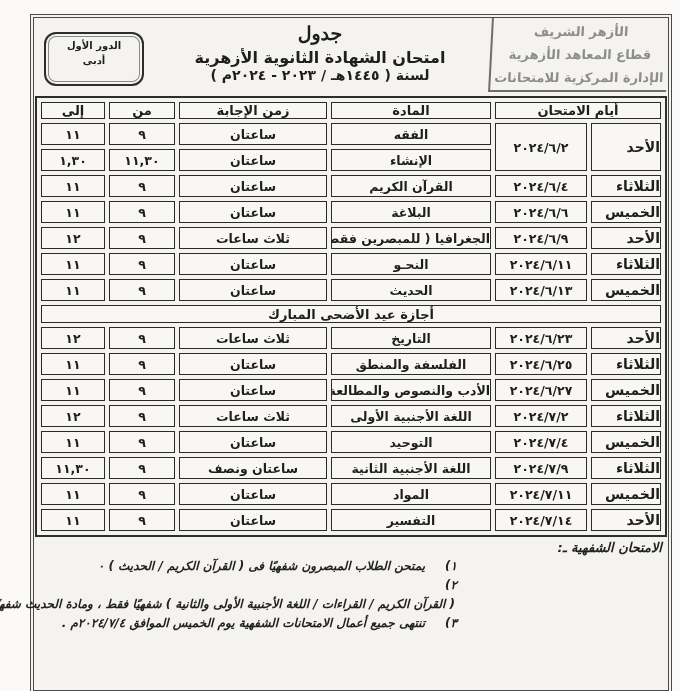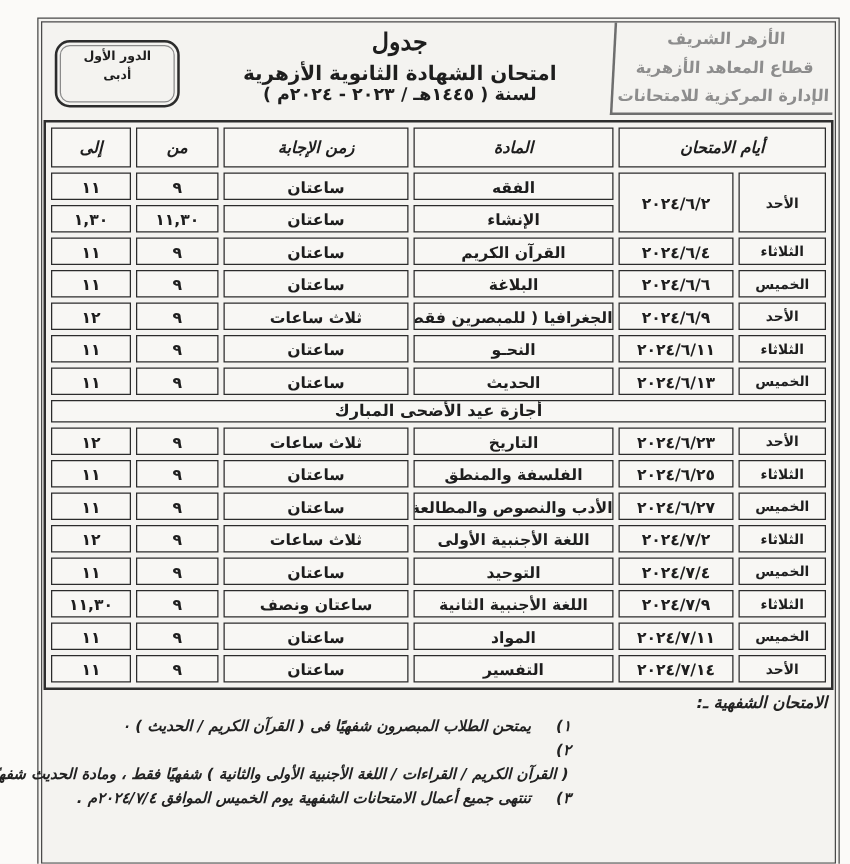--- a/index.html
+++ b/index.html
@@ -49,23 +49,23 @@
     border-spacing:4px 4px;
     background:#f4f3f0;
   }
   .sched th, .sched td {
     border:1.6px solid #2b2b2b;
     background:#f8f7f4;
     text-align:center; vertical-align:middle;
     font-weight:bold;
     overflow:hidden; white-space:nowrap;
   }
-  .sched th { height:32px; font-size:13px;font-style:italic; }
+  .sched th { height:17px; font-size:13px; }
   .sched td { height:22px; font-size:12.5px; }
-  .sched td.day  { font-size:11px; }
+  .sched td.day  { font-size:14px;text-align:right; }
   .sched td.holiday { height:18px; font-size:13px; }
   
   .notes { padding:3px 6px 0 4px; font-size:12px; color:#222;font-style:italic; }
   .notes-head { font-size:13px; text-align:right; margin-bottom:2px; }
   .note { display:flex; padding-right:205px; line-height:19px; }
   .note .num { width:22px; flex:0 0 22px; }
   .note .txt { padding-right:10px; white-space:nowrap; }
   .note-cont { padding-right:207px; line-height:19px; white-space:nowrap; }
 </style>
 </head>

